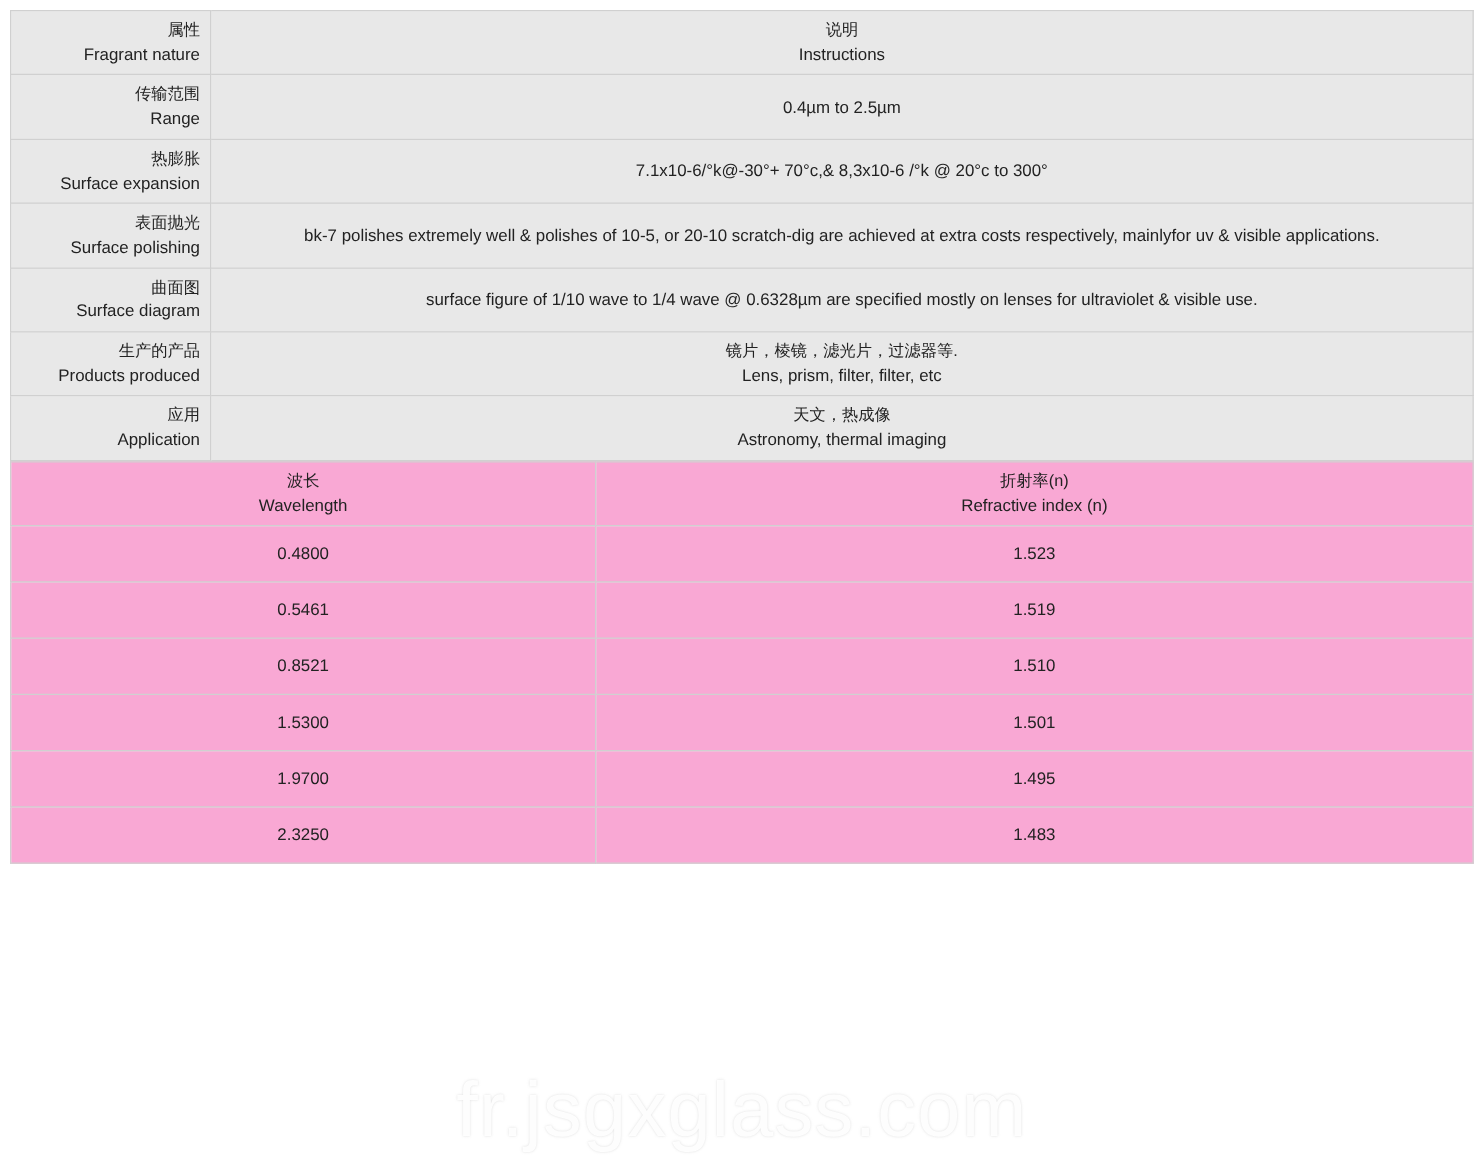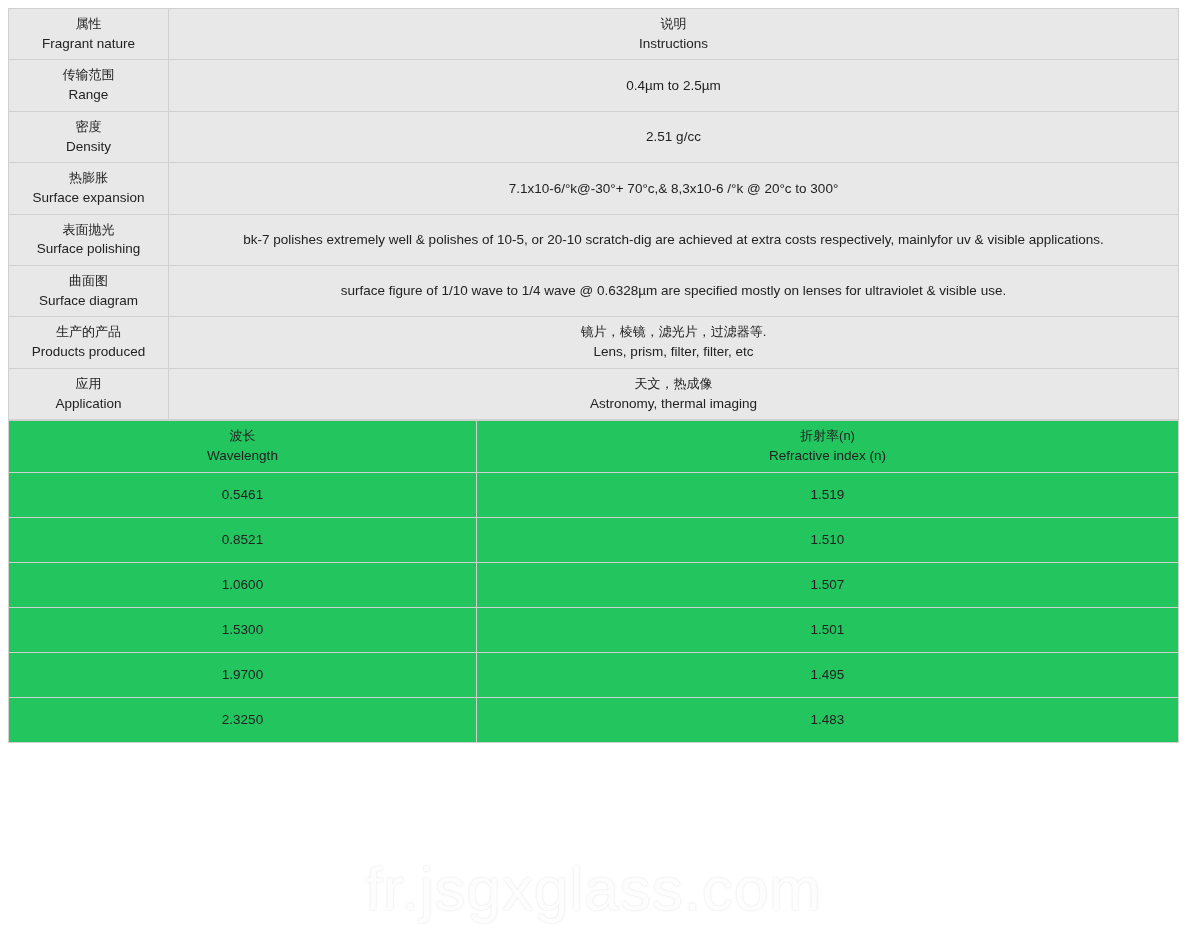--- a/index.html
+++ b/index.html
@@ -30,21 +30,21 @@
   table.spec td {
     border: 1px solid #d0d0d0;
     background: #e8e8e8;
     padding: 6px 8px;
     vertical-align: middle;
     font-size: 13.5px;
     line-height: 1.5;
   }
   td.prop-cell {
     width: 160px;
-    text-align: center;
+    text-align: right;
     background: #e6e6e6;
   }
   td.desc-cell {
     text-align: center;
     background: #e8e8e8;
   }
   .cn {
     display: block;
     font-size: 13px;
     line-height: 1.45;
@@ -55,21 +55,21 @@
     line-height: 1.45;
   }
   table.index {
     border-collapse: collapse;
     width: 1171px;
     table-layout: fixed;
     margin-top: 0;
   }
   table.index td {
     border: 1px solid #d0d0d0;
-    background: #22c55e;
+    background: #f9a8d4;
     padding: 6px 8px;
     text-align: center;
     vertical-align: middle;
     font-size: 13.5px;
     line-height: 1.5;
   }
   table.index td.hdr {
     padding: 6px 8px;
   }
   table.index col.c1 { width: 468px; }
@@ -115,29 +115,20 @@
       <tr>
         <td class="prop-cell">
           <span class="cn">传输范围</span>
           <span class="en">Range</span>
         </td>
         <td class="desc-cell">
           <span class="en">0.4µm to 2.5µm</span>
         </td>
       </tr>
 
-      <tr>
-        <td class="prop-cell">
-          <span class="cn">密度</span>
-          <span class="en">Density</span>
-        </td>
-        <td class="desc-cell">
-          <span class="en">2.51 g/cc</span>
-        </td>
-      </tr>
 
       <tr>
         <td class="prop-cell">
           <span class="cn">热膨胀</span>
           <span class="en">Surface expansion</span>
         </td>
         <td class="desc-cell">
           <span class="en">7.1x10-6/°k@-30°+ 70°c,&amp; 8,3x10-6 /°k @ 20°c to 300°</span>
         </td>
       </tr>
@@ -198,32 +189,32 @@
           <span class="cn">波长</span>
           <span class="en">Wavelength</span>
         </td>
         <td class="hdr">
           <span class="cn">折射率(n)</span>
           <span class="en">Refractive index (n)</span>
         </td>
       </tr>
 
       <tr>
+        <td class="row-cell">0.4800</td>
+        <td class="row-cell">1.523</td>
+      </tr>
+      <tr>
         <td class="row-cell">0.5461</td>
         <td class="row-cell">1.519</td>
       </tr>
       <tr>
         <td class="row-cell">0.8521</td>
         <td class="row-cell">1.510</td>
       </tr>
       <tr>
-        <td class="row-cell">1.0600</td>
-        <td class="row-cell">1.507</td>
-      </tr>
-      <tr>
         <td class="row-cell">1.5300</td>
         <td class="row-cell">1.501</td>
       </tr>
       <tr>
         <td class="row-cell">1.9700</td>
         <td class="row-cell">1.495</td>
       </tr>
       <tr>
         <td class="row-cell">2.3250</td>
         <td class="row-cell">1.483</td>

